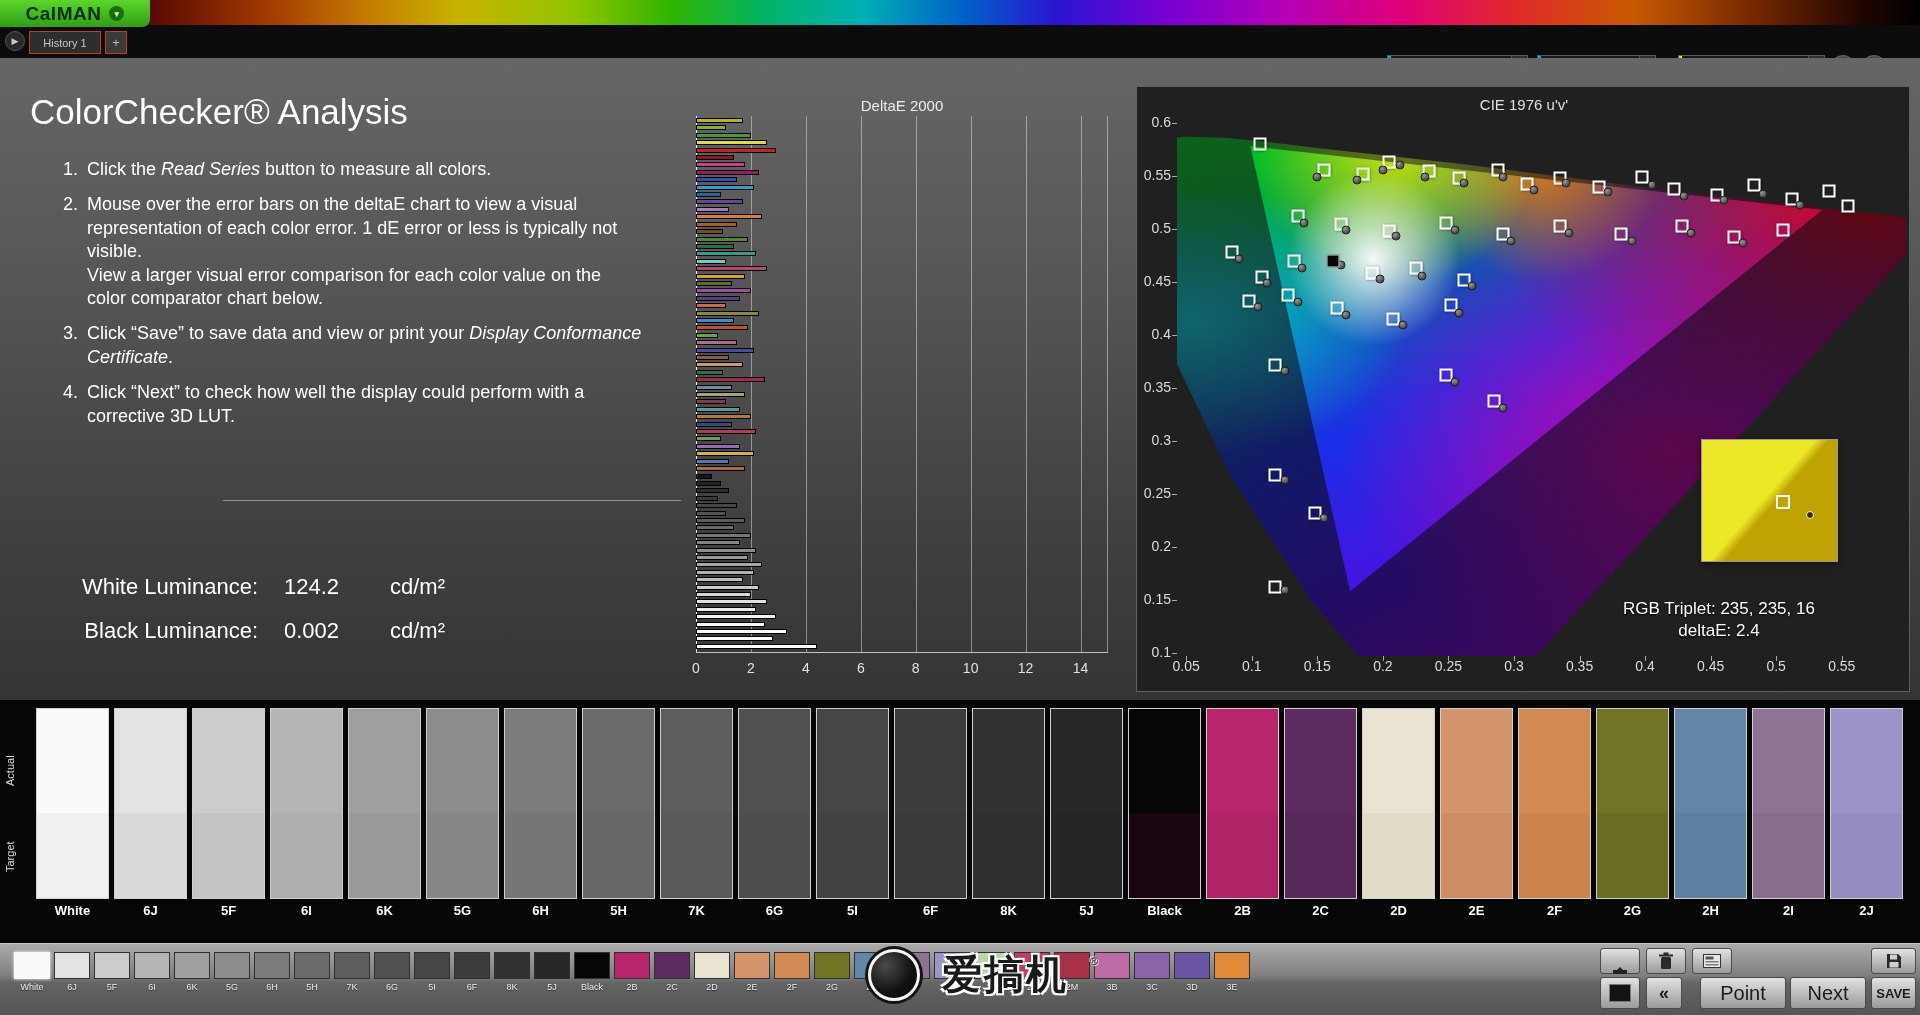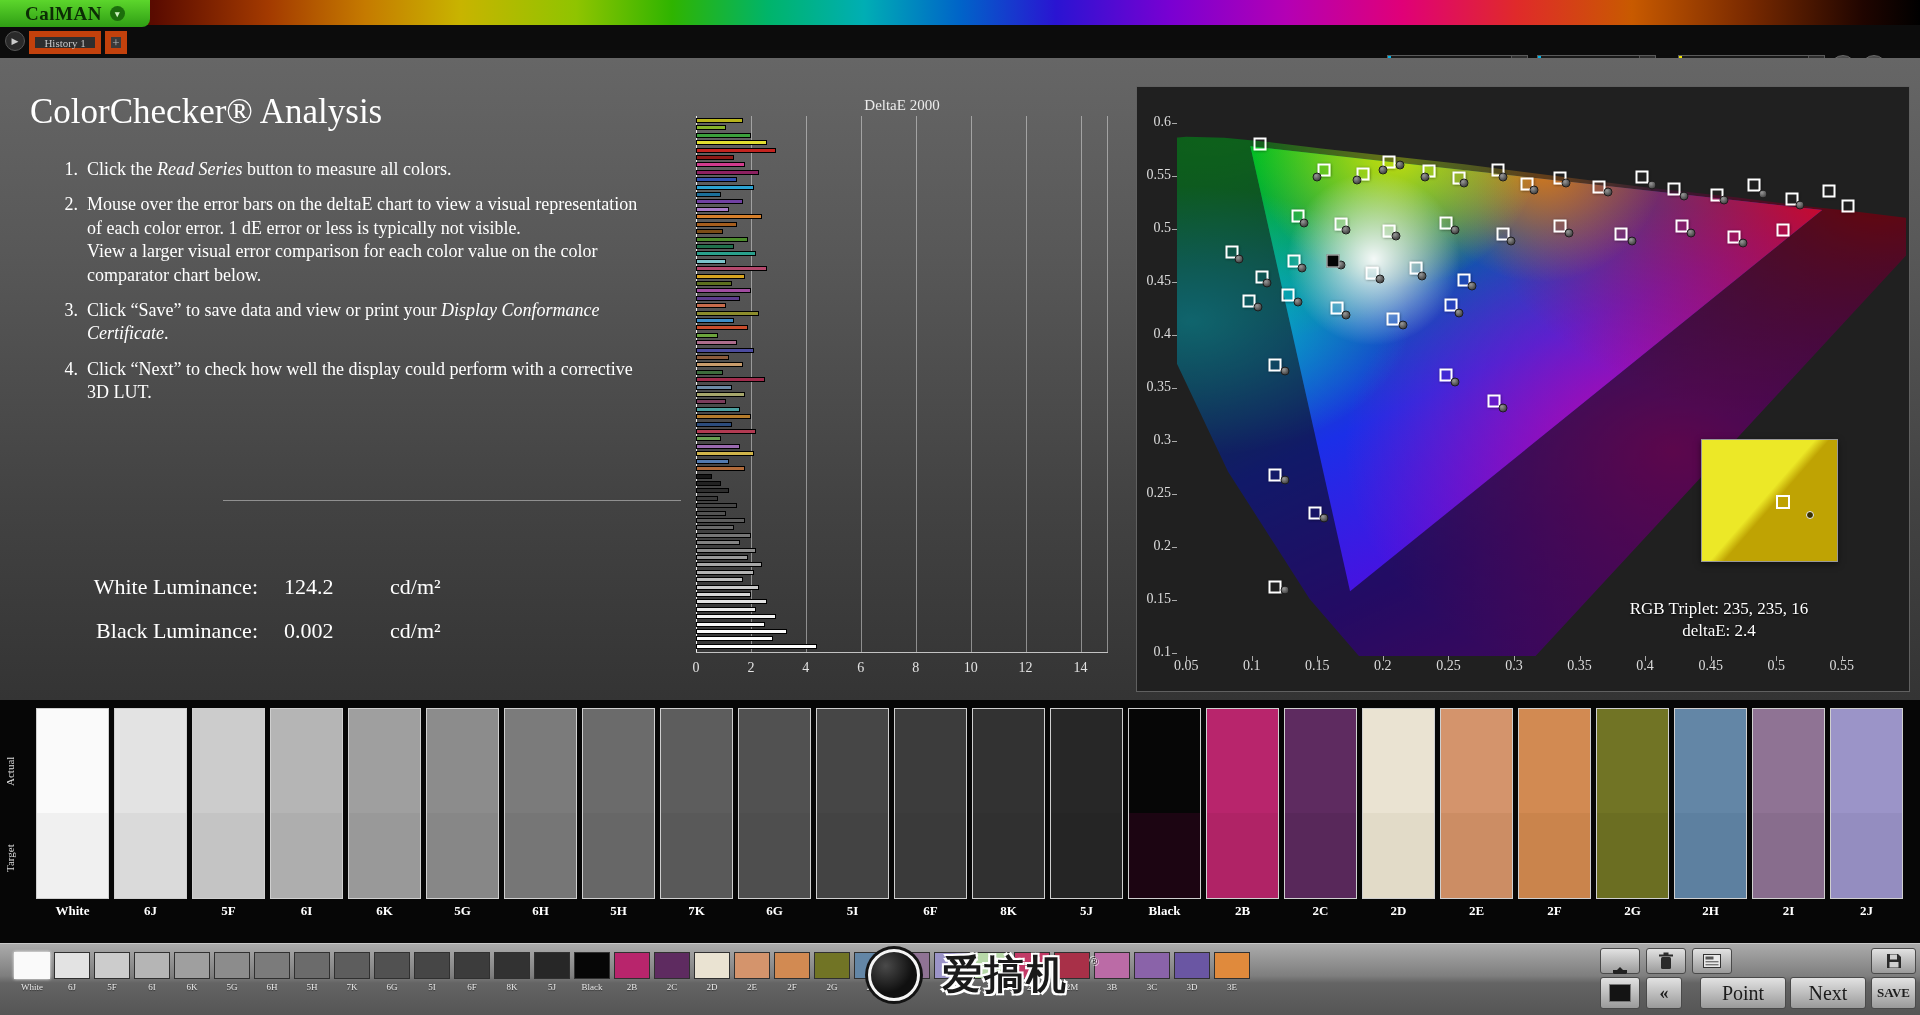--- a/index.html
+++ b/index.html
@@ -1,38 +1,38 @@
 <!DOCTYPE html>
 <html><head>
 <meta charset="utf-8">
 <style>
   * { margin:0; padding:0; box-sizing:border-box; }
   html,body { width:1920px; height:1015px; background:#2e2e2e; }
   .app { position:relative; width:1920px; height:1015px; overflow:hidden;
-         font-family:Liberation Serif, serif; color:#fff; }
+         font-family:Liberation Sans, sans-serif; color:#fff; }
 
   
   .rainbow { position:absolute; left:0; top:0; width:1920px; height:25px;
     background:linear-gradient(90deg,#150000 0%,#5a0b00 8%,#a33a00 14%,#c57a00 19%,
       #c8b400 24%,#8fc400 30%,#2fb400 35%,#00b46a 40%,#00aeb4 45%,#0064c8 50%,
       #2a14d2 55%,#7a00d2 61%,#b400b4 67%,#e00078 73%,#e02a2a 79%,#c85a00 85%,
       #7a2a00 91%,#200500 97%,#000 100%); }
   .logo { position:absolute; left:0; top:0; width:150px; height:27px; z-index:6;
     background:linear-gradient(#5cd62c,#2f9e14); border-radius:0 0 8px 0;
     display:flex; align-items:center; justify-content:center; gap:8px;
     font-size:19px; font-weight:bold; letter-spacing:.5px; color:#0c2d05; }
   .logo-arrow { width:15px; height:15px; border-radius:50%; background:#1c6e0c;
     color:#cdf0c0; font-size:9px; display:flex; align-items:center; justify-content:center; }
 
   
   .tabbar { position:absolute; left:0; top:25px; width:1920px; height:33px; background:#0c0c0c; }
   .tab-scroll { position:absolute; left:5px; top:6px; width:20px; height:20px; border-radius:50%;
     background:#2a2a2a; border:1px solid #555; color:#ccc; font-size:9px;
     display:flex; align-items:center; justify-content:center; }
-  .tab { position:absolute; top:6px; height:23px; background:#2e2e2e; border:6px solid #c2410c;
+  .tab { position:absolute; top:6px; height:23px; background:#2e2e2e; border:1px solid #c2410c;
     color:#c8c8c8; font-size:11px; display:flex; align-items:center; justify-content:center; }
   .tab.hist { left:29px; width:72px; }
   .tab.add  { left:105px; width:22px; background:#3a3a3a; color:#bbb; font-size:13px; }
   .dd { position:absolute; top:30px; height:27px; background:#191919; border:1px solid #5a5a5a;
     color:#e8e8e8; }
   .dd-accent { position:absolute; left:0; top:0; bottom:0; width:3px; }
   .dd-label { height:100%; display:flex; align-items:center; padding:2px 20px 2px 8px;
     font-size:9.5px; line-height:1.15; font-weight:bold; }
   .dd-arrow { position:absolute; right:0; top:0; bottom:0; width:16px; background:#2e2e2e;
     border-left:1px solid #555; color:#bbb; font-size:8px;
@@ -343,20 +343,21 @@
         <div class="de-xlabel" style="left: calc(13.3333% - 10px);">2</div>
         <div class="de-xlabel" style="left: calc(26.6667% - 10px);">4</div>
         <div class="de-xlabel" style="left: calc(40% - 10px);">6</div>
         <div class="de-xlabel" style="left: calc(53.3333% - 10px);">8</div>
         <div class="de-xlabel" style="left: calc(66.6667% - 10px);">10</div>
         <div class="de-xlabel" style="left: calc(80% - 10px);">12</div>
         <div class="de-xlabel" style="left: calc(93.3333% - 10px);">14</div>
       </div>
 
     <div class="cie-panel">
+      <div class="cie-title">CIE 1976 u'v'</div>
       <div class="cie-plot" id="cie-plot">
         <div class="cie-colors" id="cie-dim" style="clip-path: polygon(38.31% 115.89%, 31.12% 108.24%, 26.08% 101.77%, 18.17% 89.4%, 7.01% 65.86%, -2.7% 38.19%, -7.19% 18.37%, -7.01% 8.56%, -3.6% 4.43%, 1.26% 3.85%, 6.47% 4.04%, 12.59% 4.83%, 19.78% 6%, 28.78% 7.38%, 39.39% 8.95%, 51.98% 11.11%, 64.75% 13.27%, 76.62% 15.03%, 85.61% 16.6%, 92.45% 17.58%, 104.32% 19.54%);"></div>
         <div class="cie-colors" id="cie-bright" style="clip-path: polygon(10.07% 5.61%, 88.49% 17.39%, 23.74% 88.03%);"></div>
         <div class="cie-ylabels" id="cie-ylabels">
             <div class="cie-ylabel" style="top: calc(1.3% - 9px);">0.6</div>
             <div class="cie-ylabel" style="top: calc(11.11% - 9px);">0.55</div>
             <div class="cie-ylabel" style="top: calc(20.92% - 9px);">0.5</div>
             <div class="cie-ylabel" style="top: calc(30.73% - 9px);">0.45</div>
             <div class="cie-ylabel" style="top: calc(40.54% - 9px);">0.4</div>
             <div class="cie-ylabel" style="top: calc(50.35% - 9px);">0.35</div>

